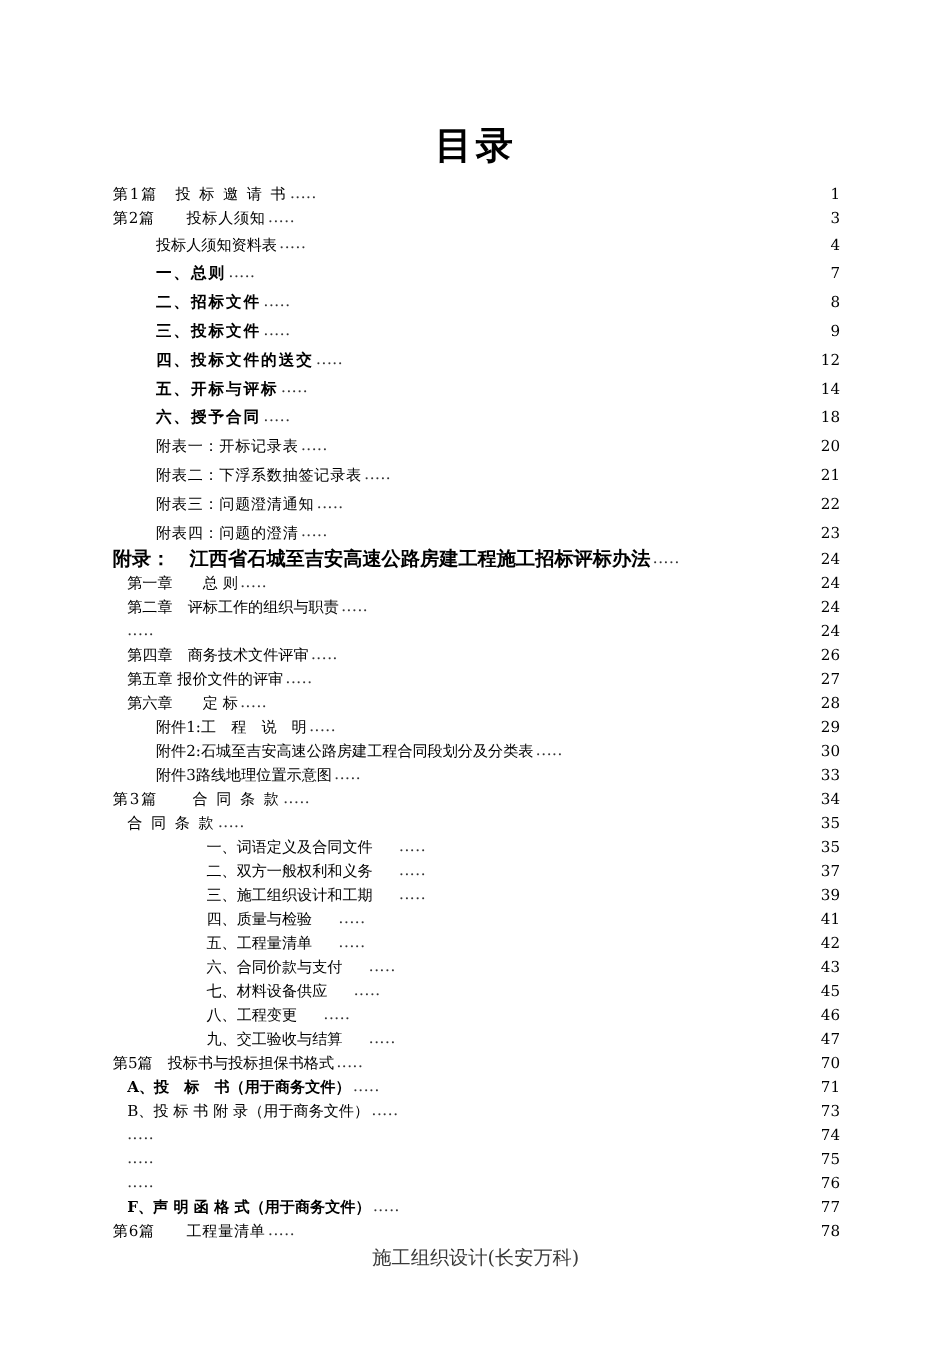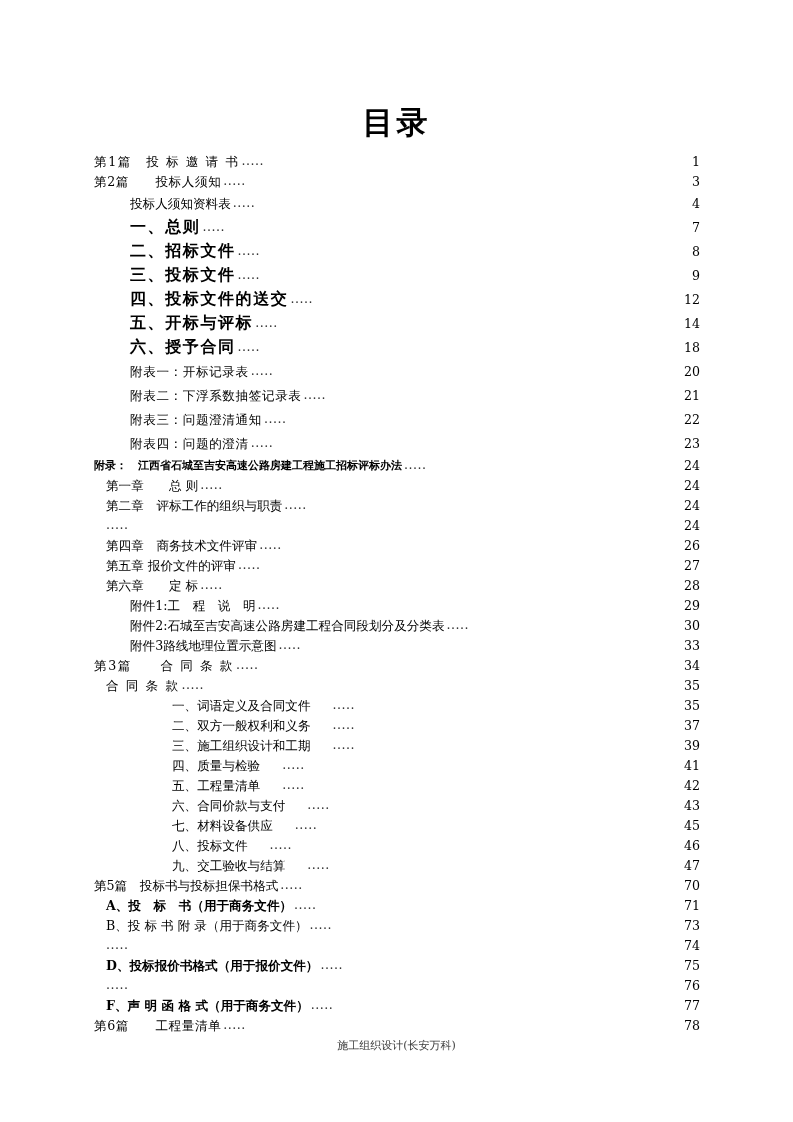--- a/index.html
+++ b/index.html
@@ -89,40 +89,40 @@
   .lvl1 { padding-left: 12px; }
   .lvl2 { padding-left: 36px; }
   .lvl4 { padding-left: 78px; gap: 20px; }
 
   
   .f-serif  { font-family: "DejaVu Serif", "Liberation Serif", serif; }
   .w-bold   { font-weight: bold; }
 
   
   .heiti {
-    font-family: Liberation Mono, monospace;
+    font-family: Liberation Serif, serif;
     font-weight: bold;
-    font-size: 16px;
+    font-size: 13px;
     letter-spacing: 0.4px;
   }
 
   
   .tall { height: 24px; line-height: 24px; }
   .sp-mid   { letter-spacing: 1.6px; }
   .sp-small { letter-spacing: 0.6px; }
 
   
   .footer {
     position: absolute;
     left: 0;
     top: 1038px;
     width: 793px;
     text-align: center;
     font-family: "DejaVu Serif", "Liberation Serif", serif;
-    font-size: 11px;
+    font-size: 16px;
     color: #3a3a3a;
   }
 </style>
 </head>
 <body>
 
 <div id="page">
 
   <div class="toc-title">目录</div>
 
@@ -200,21 +200,21 @@
       <span class="page">22</span>
     </div>
 
     <div class="toc-entry lvl2 tall">
       <span class="label f-serif sp-small">附表四：问题的澄清</span>
       <span class="leader">.....</span>
       <span class="page">23</span>
     </div>
 
     <div class="toc-entry lvl0">
-      <span class="label f-serif w-bold" style="font-size:11px;">附录：　江西省石城至吉安高速公路房建工程施工招标评标办法</span>
+      <span class="label f-serif w-bold" style="font-size:16px;">附录：　江西省石城至吉安高速公路房建工程施工招标评标办法</span>
       <span class="leader">.....</span>
       <span class="page">24</span>
     </div>
 
     <div class="toc-entry lvl1">
       <span class="label f-serif">第一章　　总  则</span>
       <span class="leader">.....</span>
       <span class="page">24</span>
     </div>
 
@@ -313,21 +313,21 @@
       <span class="page">43</span>
     </div>
 
     <div class="toc-entry lvl4">
       <span class="label f-serif">七、材料设备供应</span>
       <span class="leader">.....</span>
       <span class="page">45</span>
     </div>
 
     <div class="toc-entry lvl4">
-      <span class="label f-serif">八、投标文件</span>
+      <span class="label f-serif">八、工程变更</span>
       <span class="leader">.....</span>
       <span class="page">46</span>
     </div>
 
     <div class="toc-entry lvl4">
       <span class="label f-serif">九、交工验收与结算</span>
       <span class="leader">.....</span>
       <span class="page">47</span>
     </div>
 
@@ -348,21 +348,20 @@
       <span class="leader">.....</span>
       <span class="page">73</span>
     </div>
 
     <div class="toc-entry lvl1">
       <span class="leader">.....</span>
       <span class="page">74</span>
     </div>
 
     <div class="toc-entry lvl1">
-      <span class="label f-serif w-bold">D、投标报价书格式（用于报价文件）</span>
       <span class="leader">.....</span>
       <span class="page">75</span>
     </div>
 
     <div class="toc-entry lvl1">
       <span class="leader">.....</span>
       <span class="page">76</span>
     </div>
 
     <div class="toc-entry lvl1">

